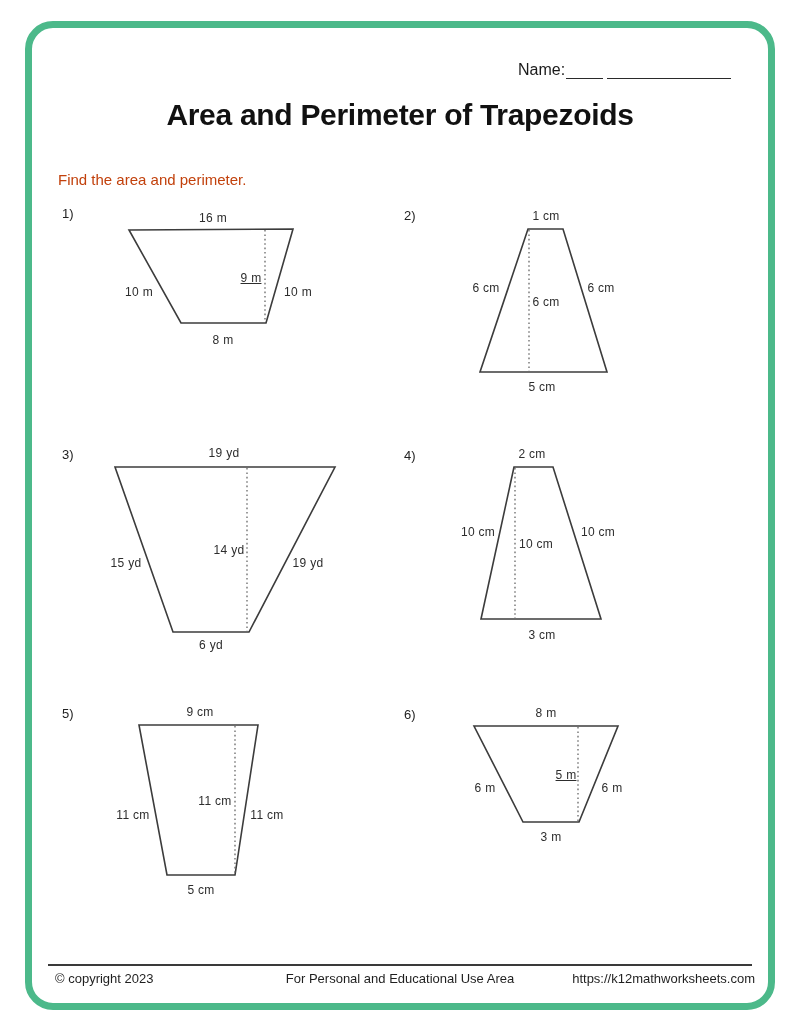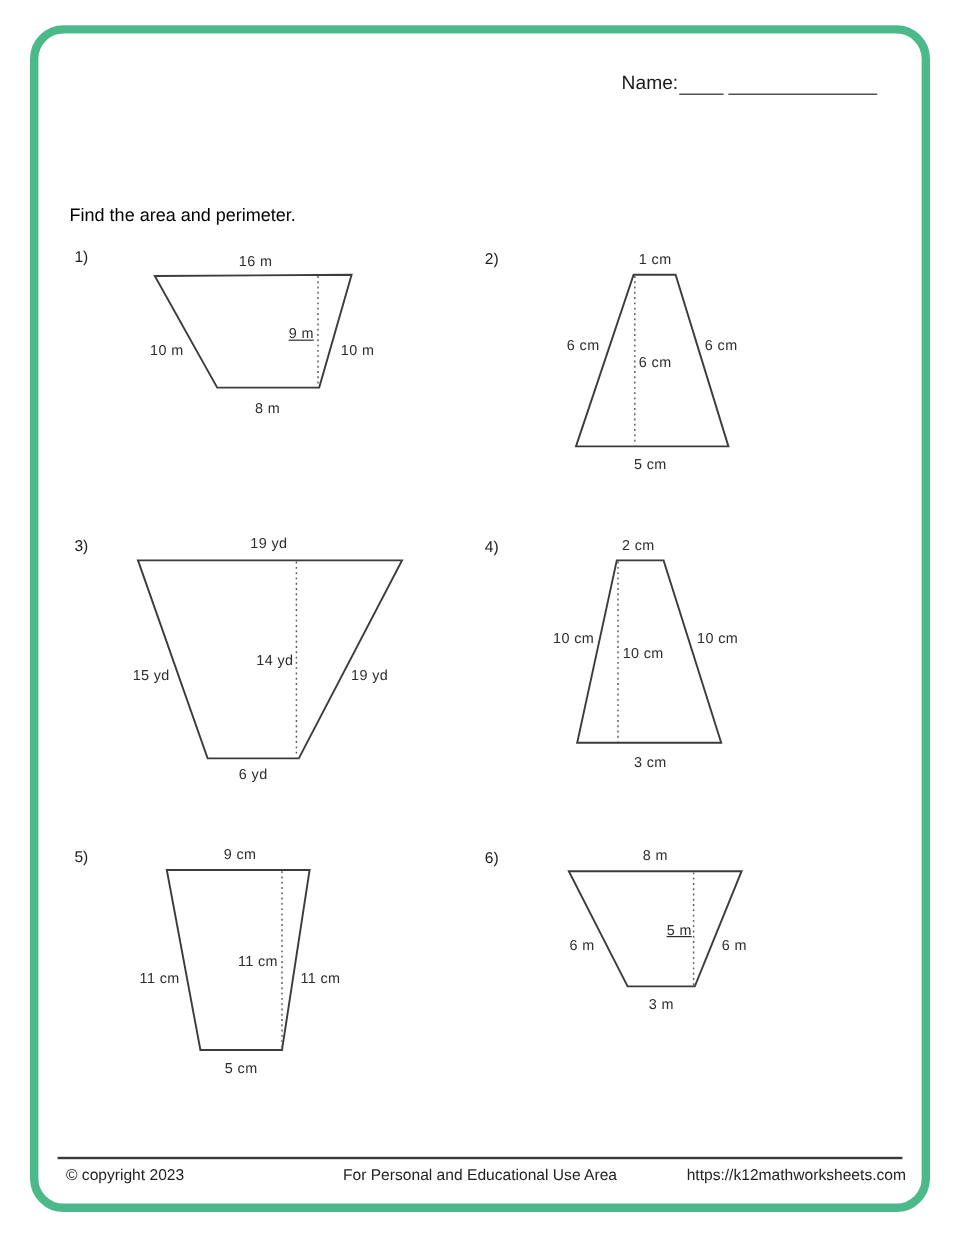--- a/index.html
+++ b/index.html
@@ -35,21 +35,21 @@
   .name-line.seg1{left:566px;width:37px;}
   .name-line.seg2{left:607px;width:124px;}
   .page-title{
     position:absolute;left:0;top:98px;width:800px;
     text-align:center;
     font-size:30px;font-weight:bold;letter-spacing:-0.3px;
     color:#111111;margin:0;
   }
   .instruction{
     position:absolute;left:58px;top:171px;
-    font-size:15px;color:#000000;text-align:center;
+    font-size:15px;color:#c2410c;text-align:center;
   }
   .pnum{
     position:absolute;
     font-size:13px;color:#222222;white-space:nowrap;
   }
   .slabel{
     position:absolute;
     transform:translate(-50%,-50%);
     font-size:12px;color:var(--label);white-space:nowrap;
     letter-spacing:0.3px;
@@ -81,20 +81,21 @@
 <body>
 
 <div class="sheet">
 
   <div class="border-frame"></div>
 
   <span class="name-label">Name:</span>
   <span class="name-line seg1"></span>
   <span class="name-line seg2"></span>
 
+  <h1 class="page-title">Area and Perimeter of Trapezoids</h1>
   <div class="instruction">Find the area and perimeter.</div>
 
   <svg class="shapes" width="800" height="1035" viewBox="0 0 800 1035">
     <path class="outline" d="M129 230 L293 229 L266 323 L181 323 Z"></path>
     <path class="hline" d="M265 230 L265 322"></path>
     <path class="outline" d="M528 229 L563 229 L607 372 L480 372 Z"></path>
     <path class="hline" d="M529 230 L529 371"></path>
     <path class="outline" d="M115 467 L335 467 L249 632 L173 632 Z"></path>
     <path class="hline" d="M247 468 L247 631"></path>
     <path class="outline" d="M514 467 L553 467 L601 619 L481 619 Z"></path>

